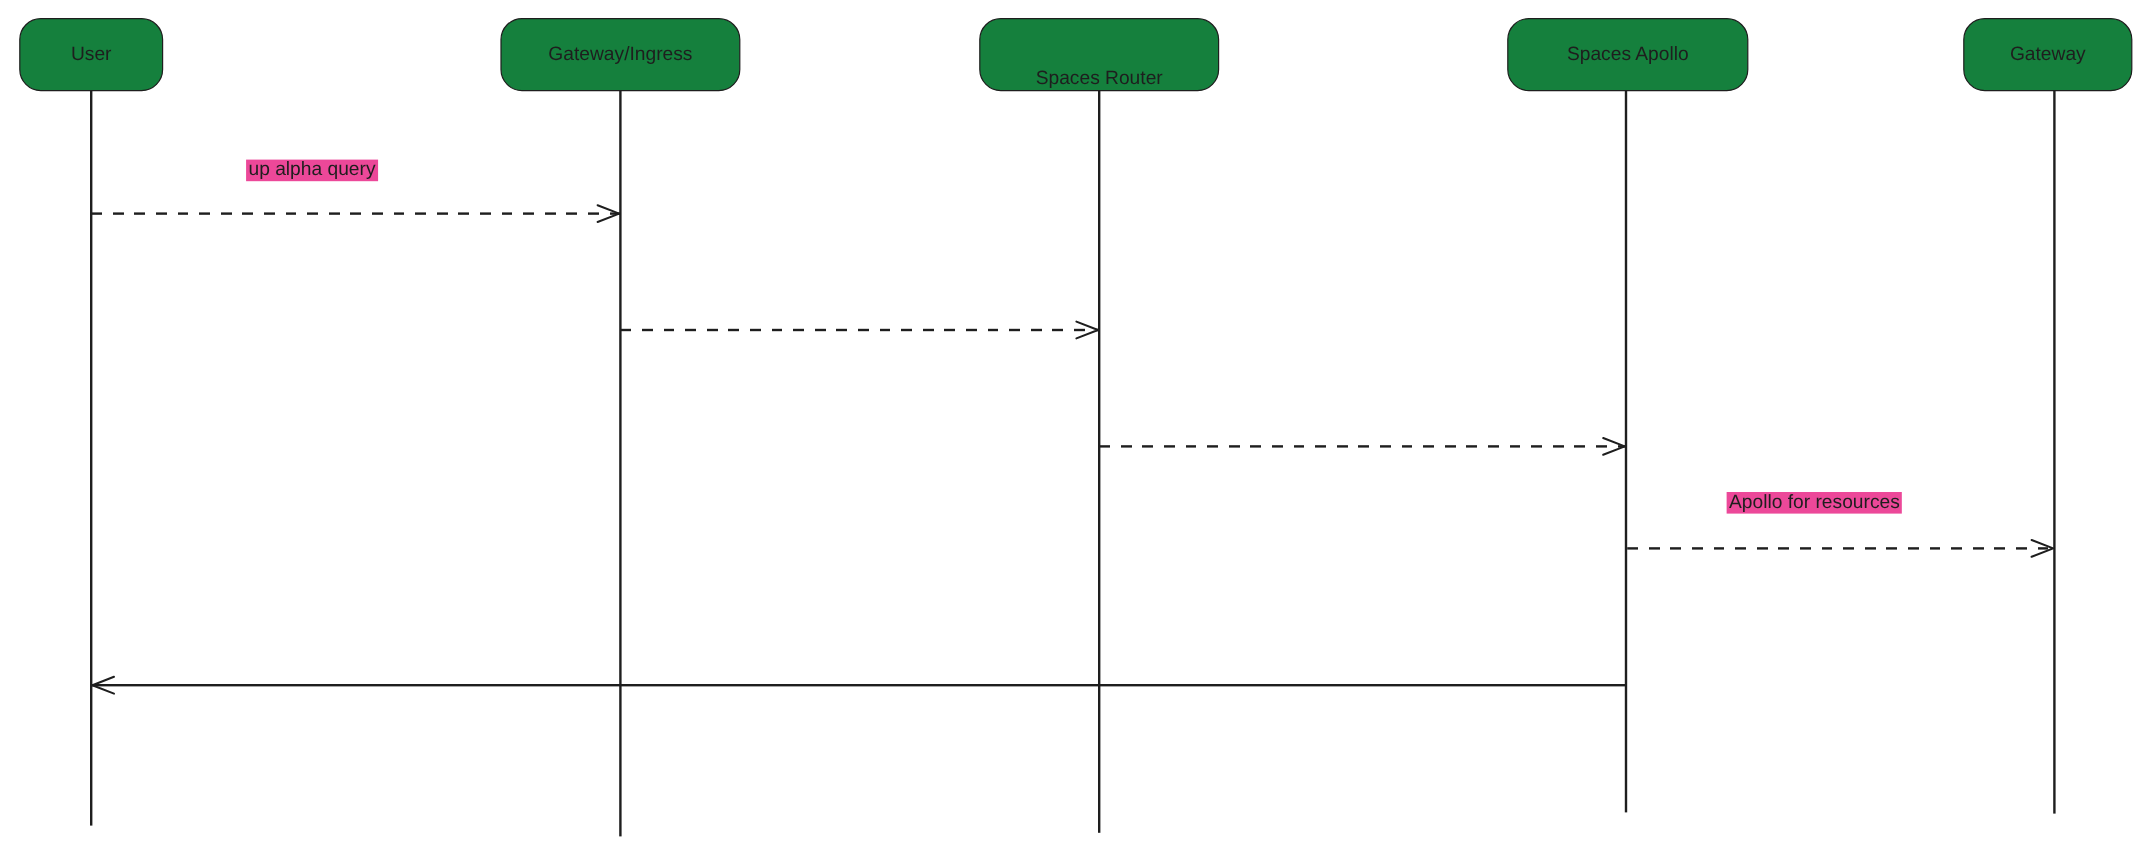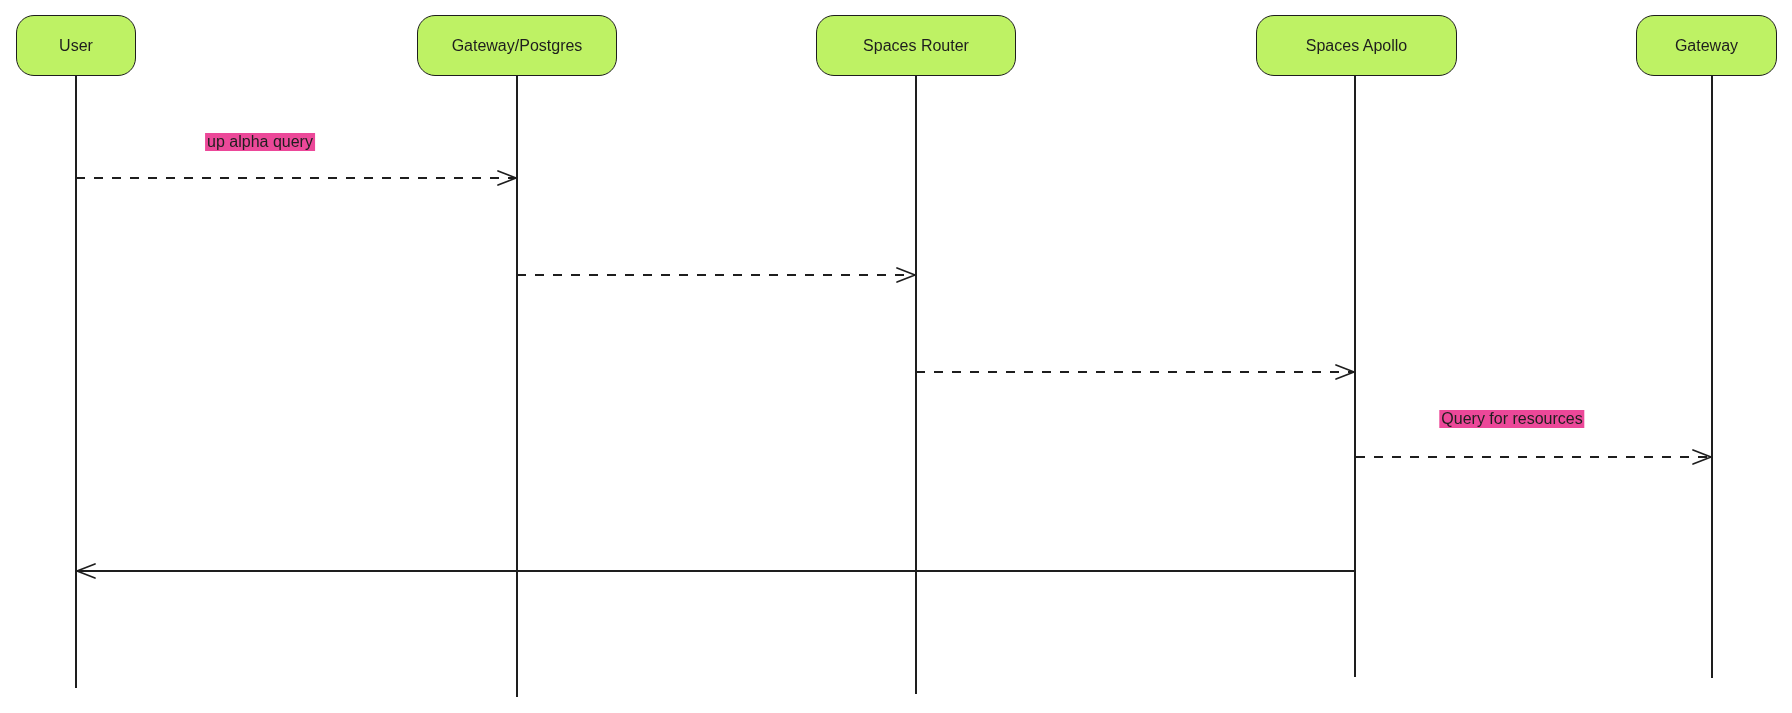--- a/index.html
+++ b/index.html
@@ -14,31 +14,31 @@
     color: #1e1e1e;
   }
 
   
   .actor-box {
     position: absolute;
     top: 15px;
     height: 61px;
     border: 1.8px solid #1e1e1e;
     border-radius: 18px;
-    background: #bef264;
+    background: #15803d;
     display: flex;
     align-items: center;
     justify-content: center;
     font-size: 16px;
     z-index: 3;
   }
   .actor-box span { white-space: nowrap; }
   .box-user     { left: 16px;   width: 120px; }
   .box-gateway  { left: 417px;  width: 200px; }
-  .box-router   { left: 816px;  width: 200px; }
+  .box-router   { left: 816px;  width: 200px; align-items: flex-end; }
   .box-apollo   { left: 1256px; width: 201px; }
   .box-postgres { left: 1636px; width: 141px; }
 
   
   .lifeline {
     position: absolute;
     top: 75px;
     width: 1.7px;
     background: #1e1e1e;
     z-index: 1;
@@ -90,21 +90,21 @@
 </style>
 </head>
 <body>
 
 <div class="canvas">
 
   <div class="actor-box box-user">
     <span>User</span>
   </div>
   <div class="actor-box box-gateway">
-    <span>Gateway/Postgres</span>
+    <span>Gateway/Ingress</span>
   </div>
   <div class="actor-box box-router">
     <span>Spaces Router</span>
   </div>
   <div class="actor-box box-apollo">
     <span>Spaces Apollo</span>
   </div>
   <div class="actor-box box-postgres">
     <span>Gateway</span>
   </div>
@@ -135,21 +135,21 @@
     <svg class="arrowhead right" viewBox="0 0 24 20">
       <path d="M3 3 L21 10 L3 17"></path>
     </svg>
   </div>
 
   <div class="message msg-4">
     <div class="msg-line dashed"></div>
     <svg class="arrowhead right" viewBox="0 0 24 20">
       <path d="M3 3 L21 10 L3 17"></path>
     </svg>
-    <div class="msg-label">Query for resources</div>
+    <div class="msg-label">Apollo for resources</div>
   </div>
 
   <div class="message msg-5">
     <div class="msg-line solid"></div>
     <svg class="arrowhead left" viewBox="0 0 24 20">
       <path d="M21 3 L3 10 L21 17"></path>
     </svg>
   </div>
 
 </div>

